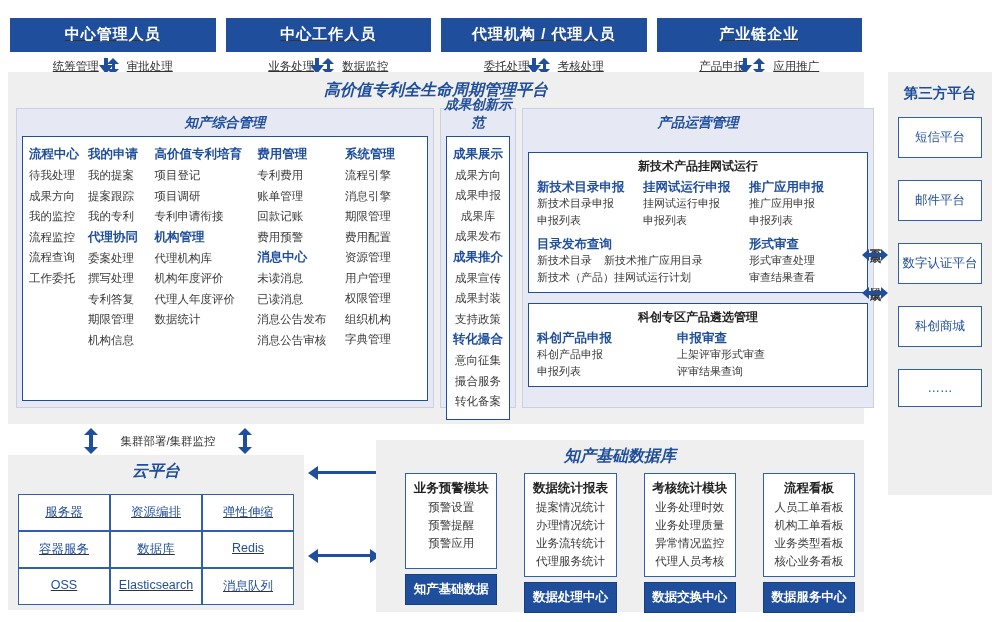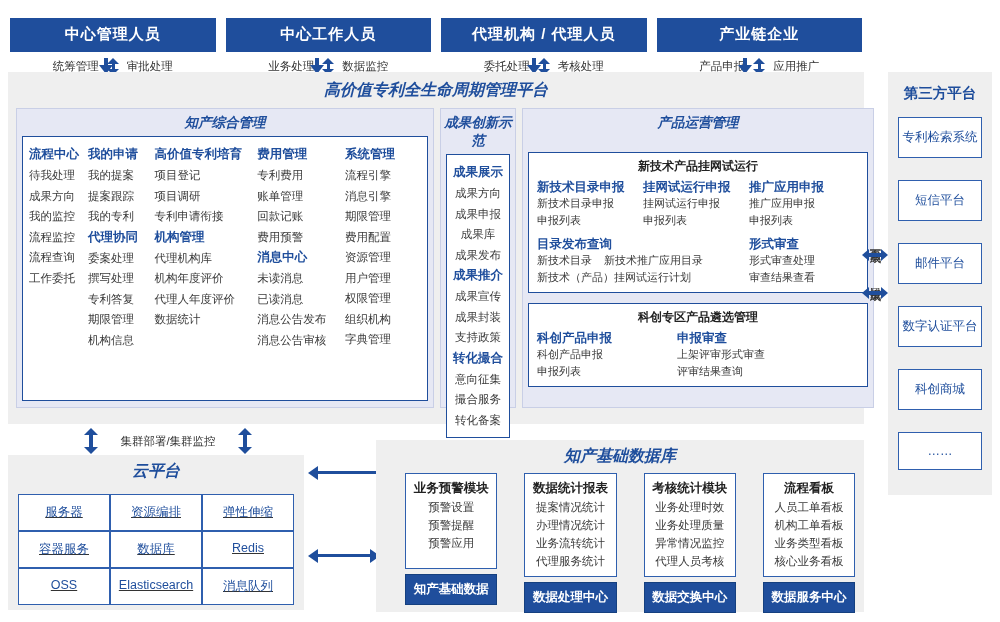--- a/index.html
+++ b/index.html
@@ -8,21 +8,21 @@
     background: #ffffff;
     font-family: "Liberation Sans", "DejaVu Sans", sans-serif;
     position: relative;
     overflow: hidden;
     color: #333;
   }
   .root { position: relative; width: 1000px; height: 622px; }
 
   
   .actors { position: absolute; left: 0; top: 6px; width: 872px; height: 62px;
-            display: flex; gap: 10px; padding: 12px 10px; }
+            display: flex; gap: 10px; padding: 12px 10px; text-decoration: underline; }
   .actor-col { flex: 1; display: flex; flex-direction: column; }
   .actor-head { background: #1F4E9C; color: #fff; font-weight: bold; font-size: 15px;
                 text-align: center; padding: 7px 0 8px; letter-spacing: 1px; }
   .actor-flows { display: flex; align-items: center; justify-content: center;
                  gap: 8px; margin-top: 7px; font-size: 11.5px; color: #333; }
   .actor-flows span.lbl { white-space: nowrap; }
   .vshaft { position: relative; width: 12px; height: 15px; }
   .vshaft::before { content:""; position:absolute; left:5px; top:2px; width:3px; height:11px; background:#1F4E9C; }
   .vshaft::after { content:""; position:absolute; left:0; bottom:-1px; width:0; height:0;
                    border-left:6px solid transparent; border-right:6px solid transparent;
@@ -44,21 +44,21 @@
                     font-style: italic; color: #1F4E9C; padding: 8px 0 7px; }
   .platform-body { display: flex; gap: 6px; padding: 0 8px 10px; height: 310px; }
 
   .sect { background: #E6E8F4; border: 1px solid #C9CFE6; display: flex; flex-direction: column; }
   .sect-title { text-align:center; font-size: 13.5px; font-weight: bold; font-style: italic;
                 color: #1F4E9C; padding: 5px 0 4px; }
   .sect-inner { background: #fff; border: 1.5px solid #1F4E9C; margin: 0 5px 6px; flex: 1;
                 padding: 7px 6px; }
 
   .sect-zcgl { width: 418px; }
-  .sect-cgcx { width: 95px; }
+  .sect-cgcx { width: 95px; justify-content: center; }
   .sect-cpyy { flex: 1; background: #E6E8F4; border:1px solid #C9CFE6; }
 
   .cols { display: flex; height: 100%; }
   .col { display: flex; flex-direction: column; }
   .hd { color: #1F4E9C; font-weight: bold; font-size: 12.5px; line-height: 21px; white-space: nowrap; }
   .it { color: #3a3a3a; font-size: 11.5px; line-height: 20.5px; white-space: nowrap; }
 
   
   .cpyy-body { display:flex; flex-direction:column; gap:10px; margin:16px 5px 6px; flex:1; }
   .grp { background:#fff; border:1.5px solid #1F4E9C; padding:5px 8px 6px; }
@@ -348,21 +348,20 @@
         <div class="hbi">
           <span class="l"></span>
           <span class="r"></span>
         </div>
       </div>
     </div>
 
   <div class="third">
     <div class="third-title">第三方平台</div>
     <div class="tp-list" id="tpList">
-        <div class="tp-box">专利检索系统</div>
         <div class="tp-box">短信平台</div>
         <div class="tp-box">邮件平台</div>
         <div class="tp-box">数字认证平台</div>
         <div class="tp-box">科创商城</div>
         <div class="tp-box">……</div>
       </div>
   </div>
 
   <div class="cluster">
     <div class="dbl-v">

